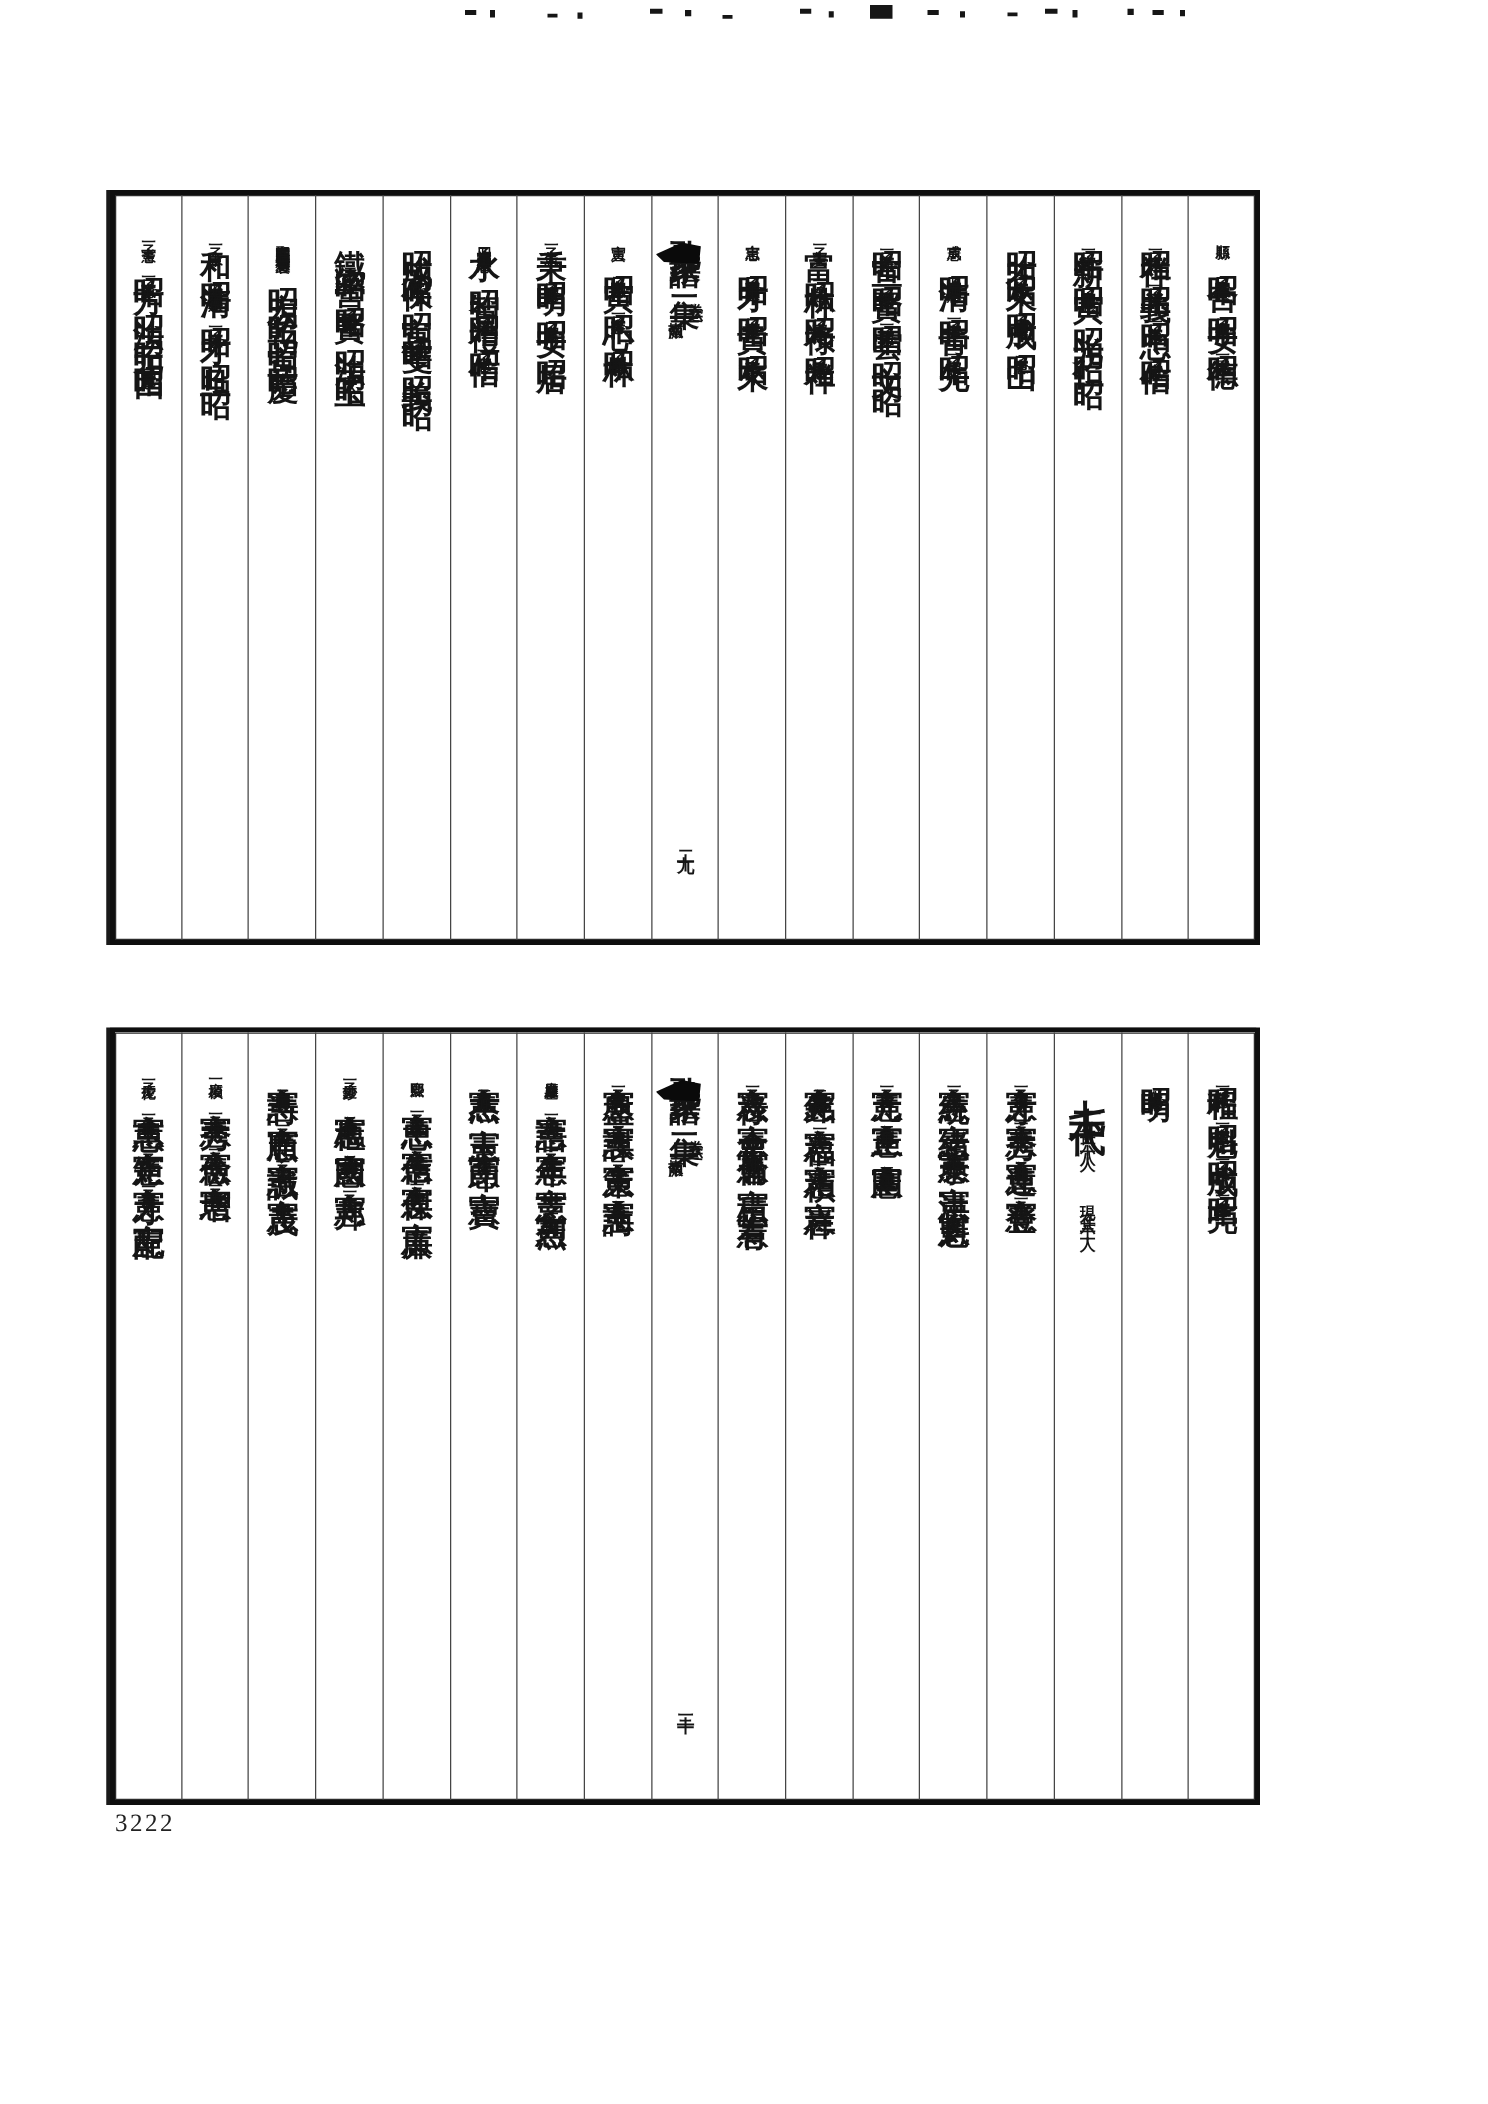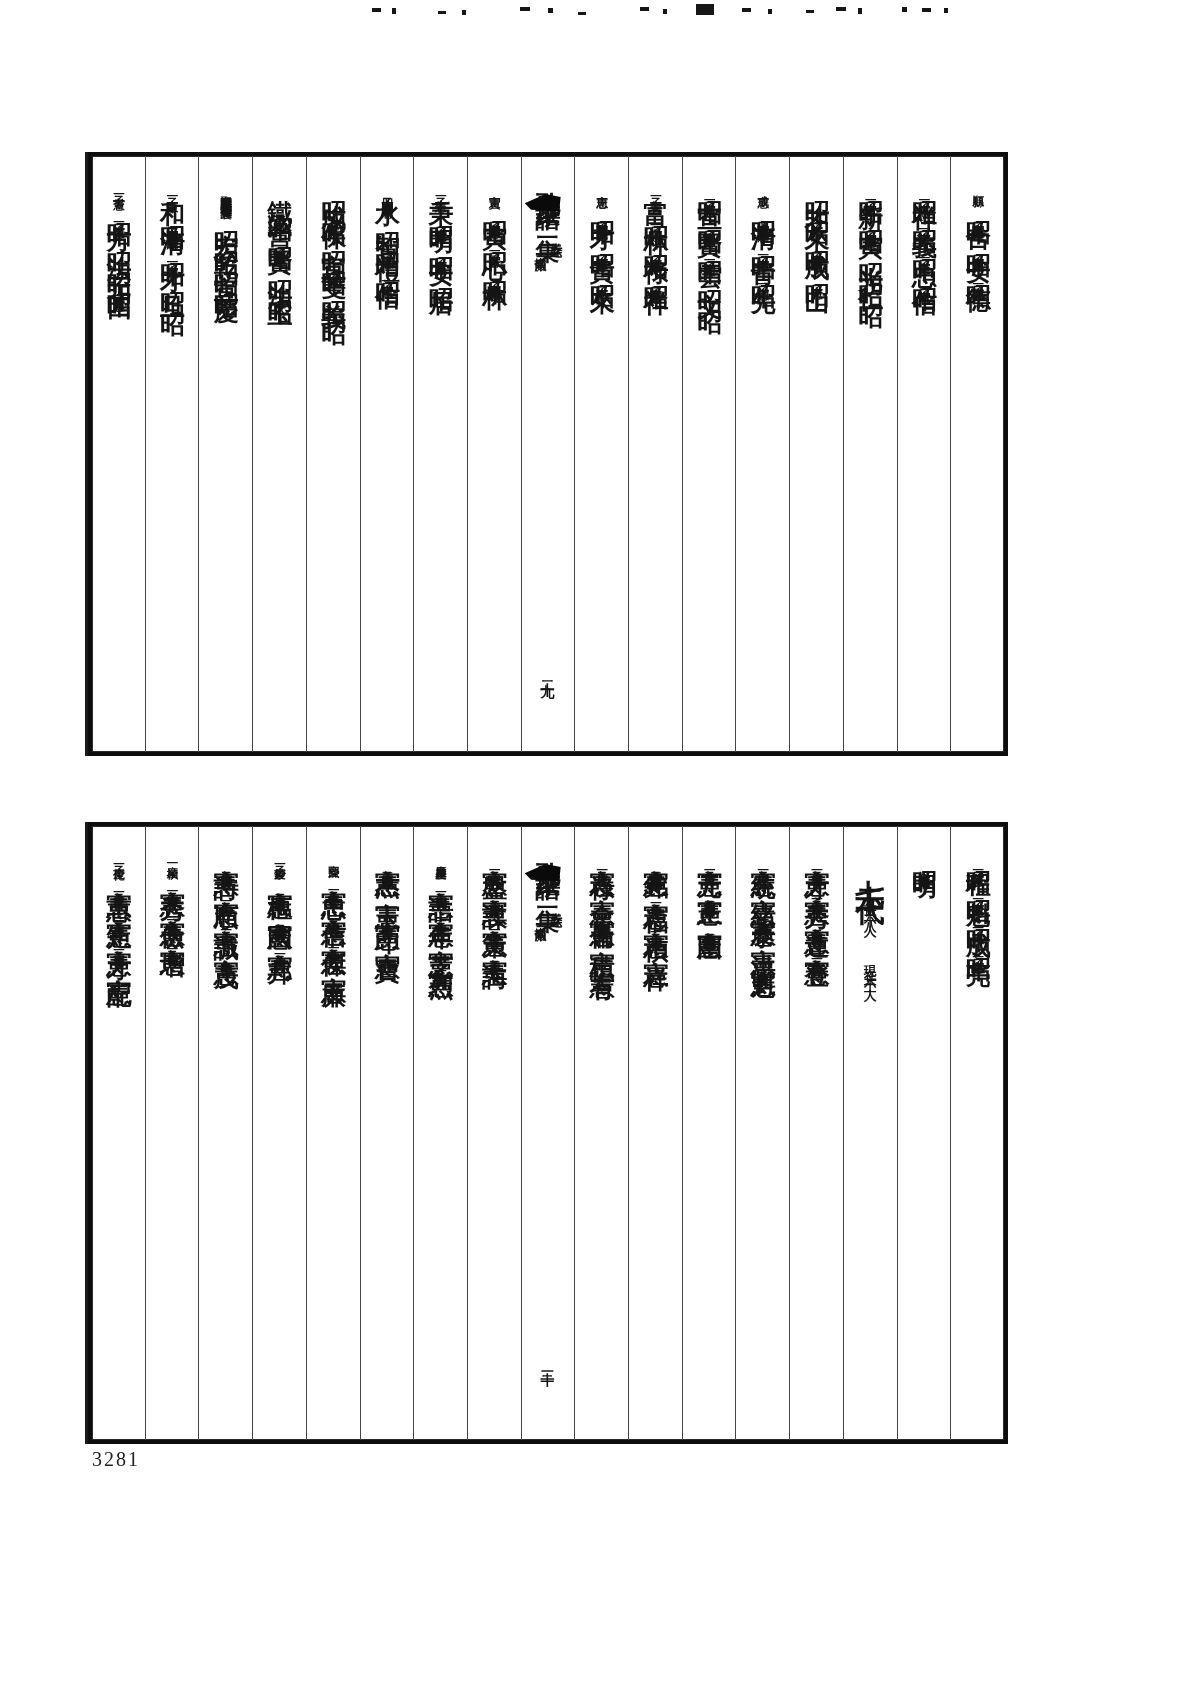--- a/index.html
+++ b/index.html
@@ -685,13 +685,13 @@
           <span class="name">憲才</span>
           <span class="note" style="max-height: 29px;">子一慶裔</span>
         </div>
         <div class="entry">
           <span class="name">憲配</span>
         </div>
       </div>
     </div>
 </div>
 
-<span class="folio">3281</span>
+<span class="folio">3222</span>
 
 </body></html>

